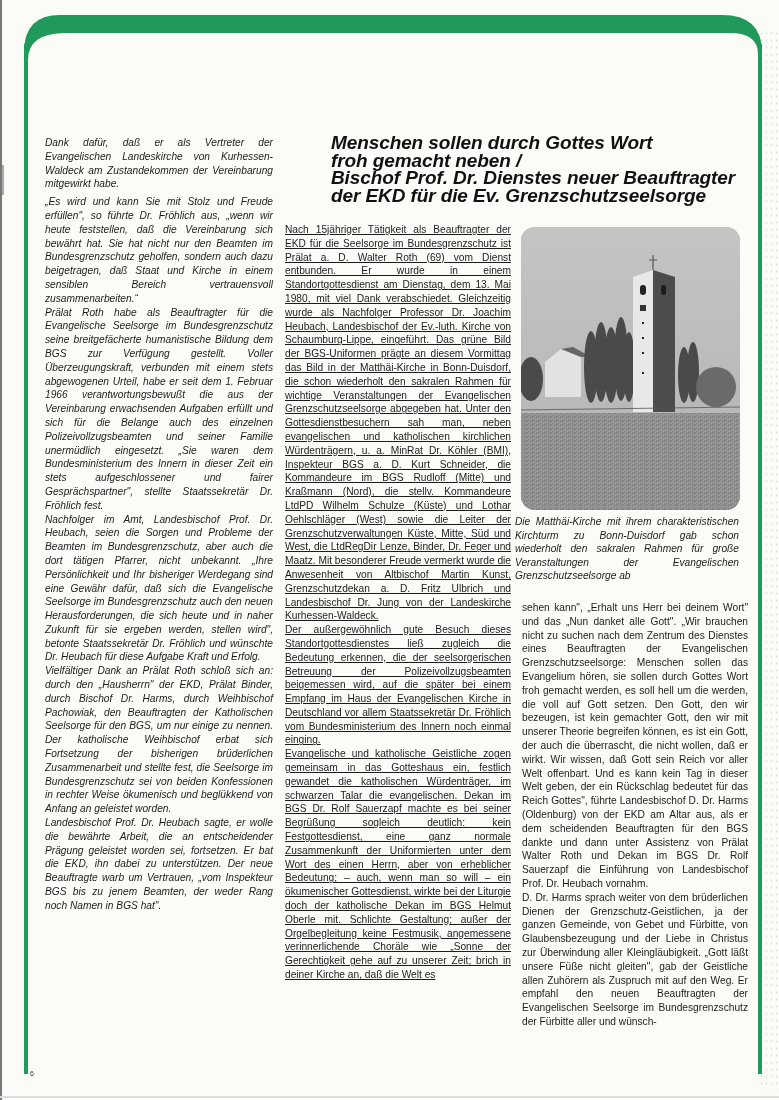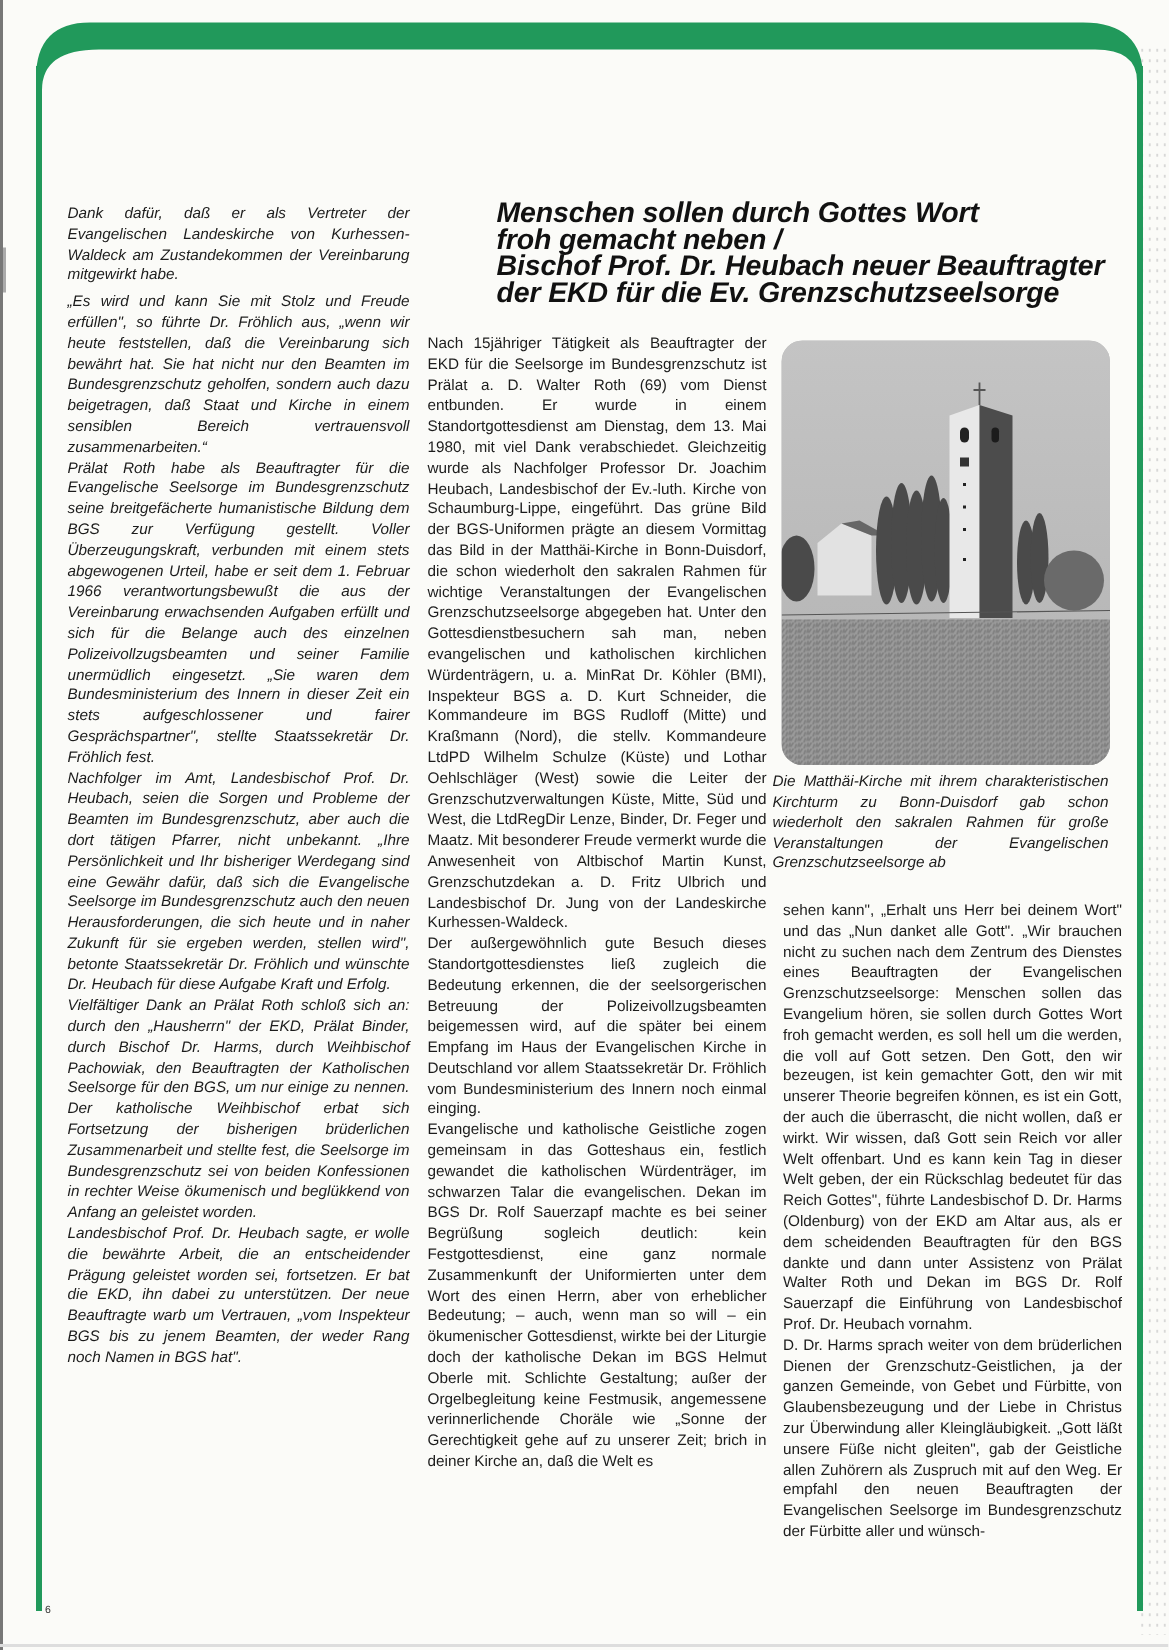--- a/index.html
+++ b/index.html
@@ -14,21 +14,21 @@
   .speckle { position: absolute; right: 0; top: 30px; width: 20px; height: 1060px;
     background-image: radial-gradient(#c9c9c9 0.6px, transparent 0.8px);
     background-size: 5px 7px; opacity: 0.7; }
   .bottom-line { position: absolute; left: 0; top: 1096px; width: 779px; height: 2px; background: #ddd; }
   .frame-left { position: absolute; left: 24px; top: 44px; width: 4px; height: 1030px; background: #21995b; }
   .frame-right { position: absolute; left: 758px; top: 44px; width: 4px; height: 1030px; background: #21995b; }
 
   .col { position: absolute; font-size: 10.2px; line-height: 13.8px; text-align: justify; hyphens: manual; }
   .col p { margin: 0; }
   .col1 { left: 45px; top: 136px; width: 228px; font-style: italic; }
-  .col2 { left: 285px; top: 223px; width: 226px; }
+  .col2 { left: 285px; top: 223px; width: 226px; text-decoration: underline; }
   .col3 { left: 522px; top: 601px; width: 226px; }
 
   .headline { position: absolute; left: 283px; top: 134px; width: 380px;
     font-family: "Liberation Sans", sans-serif; font-weight: bold; font-style: italic;
     font-size: 19px; line-height: 17.5px; color: #111; letter-spacing: -0.1px; margin-left: 48px; }
   .headline div { white-space: nowrap; }
 
   .photo { position: absolute; left: 521px; top: 227px; width: 219px; height: 283px;
     border-radius: 14px; overflow: hidden; background: #b9b9b9; }
   .photo svg { display: block; }
@@ -59,21 +59,21 @@
   <p style="margin-top:4px">„Es wird und kann Sie mit Stolz und Freude erfüllen", so führte Dr. Fröhlich aus, „wenn wir heute feststellen, daß die Vereinbarung sich bewährt hat. Sie hat nicht nur den Beamten im Bundesgrenzschutz geholfen, sondern auch dazu beigetragen, daß Staat und Kirche in einem sensiblen Bereich vertrauensvoll zusammenarbeiten.“</p>
   <p>Prälat Roth habe als Beauftragter für die Evangelische Seelsorge im Bundesgrenzschutz seine breitgefächerte humanistische Bildung dem BGS zur Verfügung gestellt. Voller Überzeugungskraft, verbunden mit einem stets abgewogenen Urteil, habe er seit dem 1. Februar 1966 verantwortungsbewußt die aus der Vereinbarung erwachsenden Aufgaben erfüllt und sich für die Belange auch des einzelnen Polizeivollzugsbeamten und seiner Familie unermüdlich eingesetzt. „Sie waren dem Bundesministerium des Innern in dieser Zeit ein stets aufgeschlossener und fairer Gesprächspartner", stellte Staatssekretär Dr. Fröhlich fest.</p>
   <p>Nachfolger im Amt, Landesbischof Prof. Dr. Heubach, seien die Sorgen und Probleme der Beamten im Bundesgrenzschutz, aber auch die dort tätigen Pfarrer, nicht unbekannt. „Ihre Persönlichkeit und Ihr bisheriger Werdegang sind eine Gewähr dafür, daß sich die Evangelische Seelsorge im Bundesgrenzschutz auch den neuen Herausforderungen, die sich heute und in naher Zukunft für sie ergeben werden, stellen wird", betonte Staatssekretär Dr. Fröhlich und wünschte Dr. Heubach für diese Aufgabe Kraft und Erfolg.</p>
   <p>Vielfältiger Dank an Prälat Roth schloß sich an: durch den „Hausherrn" der EKD, Prälat Binder, durch Bischof Dr. Harms, durch Weihbischof Pachowiak, den Beauftragten der Katholischen Seelsorge für den BGS, um nur einige zu nennen. Der katholische Weihbischof erbat sich Fortsetzung der bisherigen brüderlichen Zusammenarbeit und stellte fest, die Seelsorge im Bundesgrenzschutz sei von beiden Konfessionen in rechter Weise ökumenisch und beglükkend von Anfang an geleistet worden.</p>
   <p>Landesbischof Prof. Dr. Heubach sagte, er wolle die bewährte Arbeit, die an entscheidender Prägung geleistet worden sei, fortsetzen. Er bat die EKD, ihn dabei zu unterstützen. Der neue Beauftragte warb um Vertrauen, „vom Inspekteur BGS bis zu jenem Beamten, der weder Rang noch Namen in BGS hat".</p>
 </div>
 
 <div class="headline">
   <div>Menschen sollen durch Gottes Wort</div>
   <div>froh gemacht neben /</div>
-  <div>Bischof Prof. Dr. Heubach neuer Beauftragter</div>
+  <div>Bischof Prof. Dr. Dienstes neuer Beauftragter</div>
   <div>der EKD für die Ev. Grenzschutzseelsorge</div>
 </div>
 
 <div class="col col2">
   <p>Nach 15jähriger Tätigkeit als Beauftragter der EKD für die Seelsorge im Bundesgrenzschutz ist Prälat a. D. Walter Roth (69) vom Dienst entbunden. Er wurde in einem Standortgottesdienst am Dienstag, dem 13. Mai 1980, mit viel Dank verabschiedet. Gleichzeitig wurde als Nachfolger Professor Dr. Joachim Heubach, Landesbischof der Ev.-luth. Kirche von Schaumburg-Lippe, eingeführt. Das grüne Bild der BGS-Uniformen prägte an diesem Vormittag das Bild in der Matthäi-Kirche in Bonn-Duisdorf, die schon wiederholt den sakralen Rahmen für wichtige Veranstaltungen der Evangelischen Grenzschutzseelsorge abgegeben hat. Unter den Gottesdienstbesuchern sah man, neben evangelischen und katholischen kirchlichen Würdenträgern, u. a. MinRat Dr. Köhler (BMI), Inspekteur BGS a. D. Kurt Schneider, die Kommandeure im BGS Rudloff (Mitte) und Kraßmann (Nord), die stellv. Kommandeure LtdPD Wilhelm Schulze (Küste) und Lothar Oehlschläger (West) sowie die Leiter der Grenzschutzverwaltungen Küste, Mitte, Süd und West, die LtdRegDir Lenze, Binder, Dr. Feger und Maatz. Mit besonderer Freude vermerkt wurde die Anwesenheit von Altbischof Martin Kunst, Grenzschutzdekan a. D. Fritz Ulbrich und Landesbischof Dr. Jung von der Landeskirche Kurhessen-Waldeck.</p>
   <p>Der außergewöhnlich gute Besuch dieses Standortgottesdienstes ließ zugleich die Bedeutung erkennen, die der seelsorgerischen Betreuung der Polizeivollzugsbeamten beigemessen wird, auf die später bei einem Empfang im Haus der Evangelischen Kirche in Deutschland vor allem Staatssekretär Dr. Fröhlich vom Bundesministerium des Innern noch einmal einging.</p>
   <p>Evangelische und katholische Geistliche zogen gemeinsam in das Gotteshaus ein, festlich gewandet die katholischen Würdenträger, im schwarzen Talar die evangelischen. Dekan im BGS Dr. Rolf Sauerzapf machte es bei seiner Begrüßung sogleich deutlich: kein Festgottesdienst, eine ganz normale Zusammenkunft der Uniformierten unter dem Wort des einen Herrn, aber von erheblicher Bedeutung; – auch, wenn man so will – ein ökumenischer Gottesdienst, wirkte bei der Liturgie doch der katholische Dekan im BGS Helmut Oberle mit. Schlichte Gestaltung; außer der Orgelbegleitung keine Festmusik, angemessene verinnerlichende Choräle wie „Sonne der Gerechtigkeit gehe auf zu unserer Zeit; brich in deiner Kirche an, daß die Welt es</p>
 </div>
 
 <div class="photo" title="Photograph of the Matthäi-Kirche with its tall bell tower, poplar trees and meadow">

